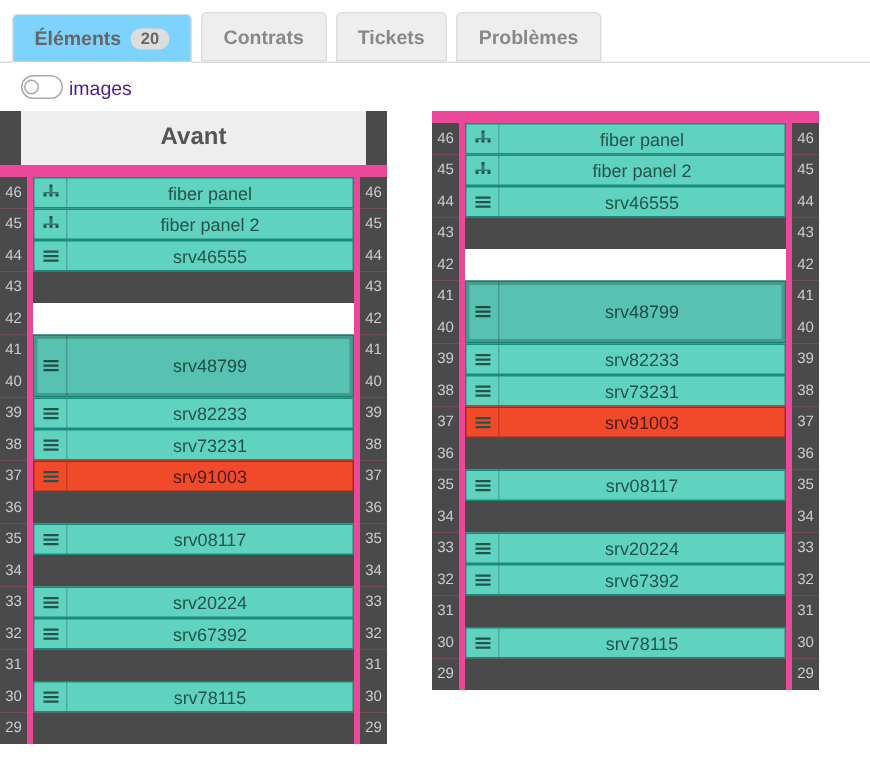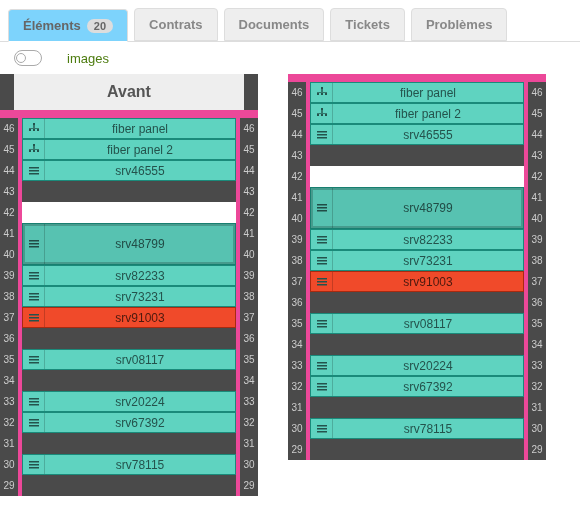--- a/index.html
+++ b/index.html
@@ -2,21 +2,21 @@
 <html><head>
 <meta charset="utf-8">
 <style>
 *{box-sizing:border-box;margin:0;padding:0}
 body{font-family:Arial,Helvetica,sans-serif;font-size:13px;background:#fff;color:#555;width:580px;height:513px;overflow:hidden}
 .tabs{display:flex;gap:6px;padding:8px 8px 0 8px;border-bottom:1px solid #ddd;background:#fff}
 .tab{padding:8px 14px;background:#eee;border:1px solid #ddd;border-radius:4px 4px 0 0;font-weight:bold;color:#888;cursor:pointer;white-space:nowrap;display:flex;align-items:center;gap:6px}
 .tab.active{background:#7dd3fc;border-bottom:1px solid #fff;color:#666;position:relative;top:1px}
 .badge{background:#e8e8e8;border-radius:9px;padding:1px 7px;font-size:11px;color:#666}
 .tab.active .badge{background:#ddd}
-.toolbar{display:flex;align-items:center;gap:25px;padding:8px 14px;color:#4d7c0f}
+.toolbar{display:flex;align-items:center;gap:4px;padding:8px 14px;color:#4c1d95}
 .toggle{width:28px;height:16px;border:1.5px solid #aaa;border-radius:9px;display:flex;align-items:center;padding:1px}
 .toggle-knob{width:10px;height:10px;border:1.5px solid #aaa;border-radius:50%;background:#fff}
 .racks{display:flex;gap:30px;padding:0 0}
 .rack{flex:0 0 258px}
 .rack-header{position:relative;height:36px}
 .rack-header::before,.rack-header::after{content:"";position:absolute;width:14px;height:100%;background:#4a4a4a;top:0}
 .rack-header::before{left:0}
 .rack-header::after{right:0}
 .rack-title{position:absolute;left:14px;right:14px;top:0;height:36px;background:#eee;display:flex;align-items:center;justify-content:center;font-weight:bold;font-size:16px;color:#555}
 .rack-body{position:relative;background:#ec4899;padding:8px 0 0 0}
@@ -37,23 +37,20 @@
 
 <div class="tabs">
     <div class="tab active">
       <span>Éléments</span>
       <span class="badge">20</span>
     </div>
     <div class="tab">
       <span>Contrats</span>
     </div>
     <div class="tab">
-      <span>Documents</span>
-    </div>
-    <div class="tab">
       <span>Tickets</span>
     </div>
     <div class="tab">
       <span>Problèmes</span>
     </div>
   </div>
 
 <div class="toolbar">
   <span class="toggle">
       <span class="toggle-knob"></span>

